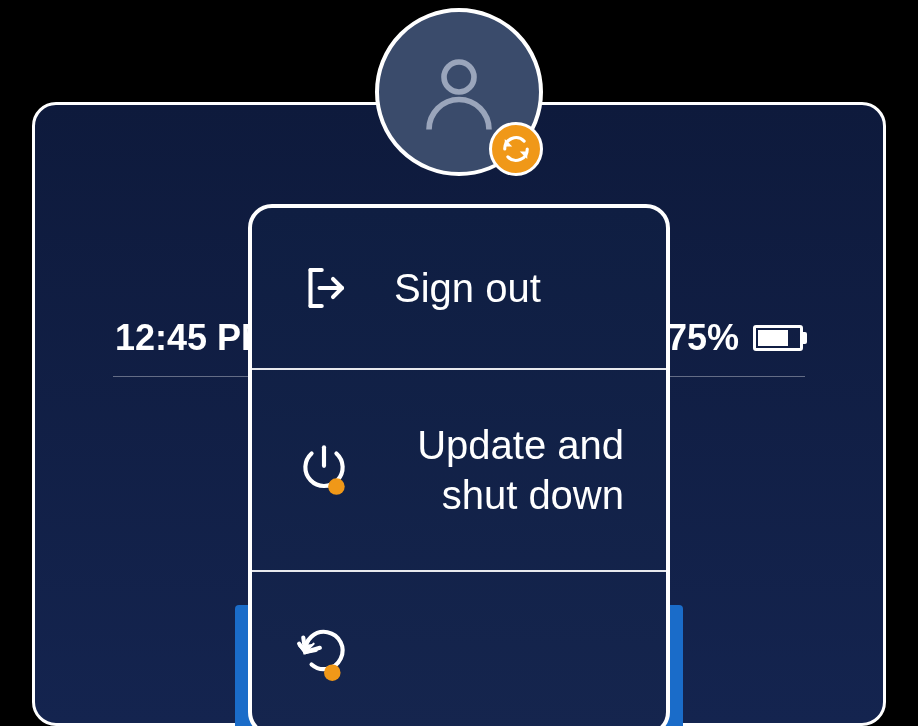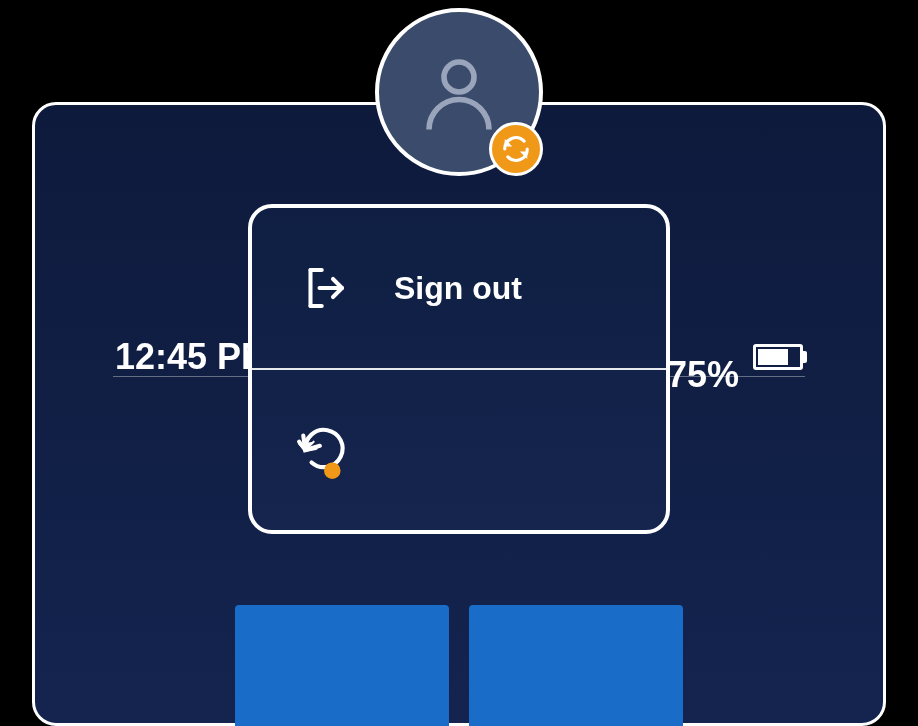--- a/index.html
+++ b/index.html
@@ -83,21 +83,20 @@
     }
     .battery-group {
       display: flex;
       align-items: center;
       gap: 14px;
     }
     .battery-percent {
       color: #fff;
       font-size: 36px;
       font-weight: 600;
-      margin-top: 37px;
     }
     .battery-icon {
       width: 50px;
       height: 26px;
       border: 3px solid #fff;
       border-radius: 3px;
       position: relative;
       display: flex;
       align-items: center;
       padding: 2px;
@@ -171,22 +170,22 @@
     .menu-icon {
       width: 60px;
       height: 60px;
       display: flex;
       align-items: center;
       justify-content: center;
       flex-shrink: 0;
     }
     .menu-label {
       color: #fff;
-      font-size: 32px;
-      font-weight: 700;
+      font-size: 40px;
+      font-weight: 400;
       line-height: 1.25;
       text-align: right;
     }
   </style>
 </head>
 <body>
 
 <div class="main-panel">
 
   <div class="status-bar-inner">
@@ -238,20 +237,30 @@
         <path d="M6 4 L6 20"></path>
         <path d="M6 4 L11 4"></path>
         <path d="M6 20 L11 20"></path>
         <path d="M10 12 L20 12"></path>
         <path d="M16 8 L20 12 L16 16"></path>
       </svg>
     </div>
     <div class="menu-label">Sign out</div>
   </div>
 
+  <div class="menu-item">
+    <div class="menu-icon">
+      <svg viewBox="0 0 28 28" width="58" height="58" fill="none" stroke="#fff" stroke-width="2" stroke-linecap="round">
+        <path d="M14 3 L14 12"></path>
+        <path d="M8 6 A 9 9 0 1 0 20 6"></path>
+        <circle cx="20" cy="22" r="4" fill="#f09818" stroke="none"></circle>
+      </svg>
+    </div>
+    <div class="menu-label">Update and shut down</div>
+  </div>
 
   <div class="menu-item">
     <div class="menu-icon">
       <svg viewBox="0 0 28 28" width="58" height="58" fill="none" stroke="#fff" stroke-width="2" stroke-linecap="round">
         <path d="M5 14 A 9 9 0 1 1 8 20"></path>
         <polyline points="4 7 5 14 12 12" fill="none"></polyline>
         <path d="M2 11 L5 14 L9 10" fill="#fff" stroke="#fff" stroke-width="1"></path>
         <path d="M5 14 L 2 10" stroke="#fff"></path>
         <path d="M5 14 L 10 13" stroke="#fff"></path>
         <circle cx="18" cy="24" r="4" fill="#f09818" stroke="none"></circle>

